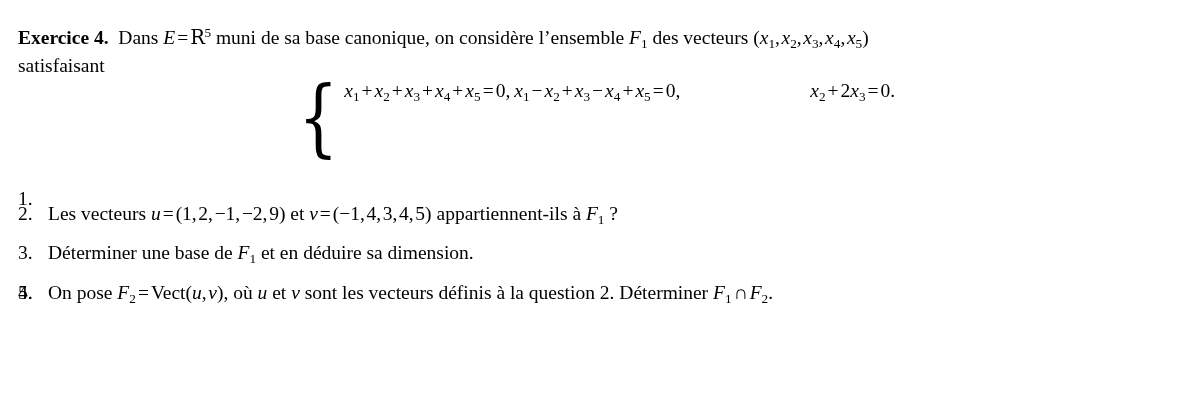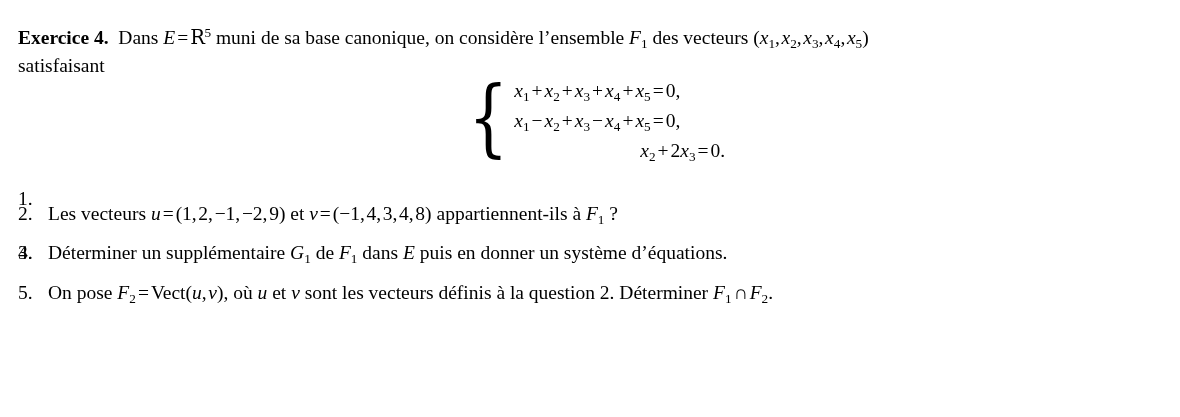--- a/index.html
+++ b/index.html
@@ -80,21 +80,21 @@
     font-size: 84px;
     line-height: 74px;
     font-weight: 300;
     margin-right: 2px;
     transform: scaleX(0.75);
     transform-origin: right center;
     color: #000;
   }
   .eqs {
     display: flex;
-    flex-direction: column;
+    flex-direction: row;
     justify-content: center;
   }
   .eqline {
     height: 30px;
     display: flex;
     align-items: baseline;
     white-space: nowrap;
   }
   .eq-r1 { padding-left: 4px; }
   .eq-r2 { padding-left: 4px; }
@@ -178,28 +178,28 @@
       </div>
     </div>
   </div>
 
   <ol class="questions">
     <li>
       <span class="num">1.</span>
     </li>
     <li>
       <span class="num">2.</span>
-      <span>Les vecteurs <span class="mi">u</span><span class="op">=</span><span class="mr">(1, 2, −1, −2, 9)</span> et <span class="mi">v</span><span class="op">=</span><span class="mr">(−1, 4, 3, 4, 8)</span> appartiennent-ils à <span class="mi">F<sub>1</sub></span> <span class="nbsp">?</span></span>
+      <span>Les vecteurs <span class="mi">u</span><span class="op">=</span><span class="mr">(1, 2, −1, −2, 9)</span> et <span class="mi">v</span><span class="op">=</span><span class="mr">(−1, 4, 3, 4, 5)</span> appartiennent-ils à <span class="mi">F<sub>1</sub></span> <span class="nbsp">?</span></span>
     </li>
     <li>
       <span class="num">3.</span>
+      <span>Déterminer une base de <span class="mi">F<sub>1</sub></span> et en déduire sa dimension.</span>
     </li>
     <li>
       <span class="num">4.</span>
-      <span>Déterminer un supplémentaire <span class="mi">G<sub>1</sub></span> de <span class="mi">F<sub>1</sub></span> dans <span class="mi">E</span> puis en donner un système d’équations.</span>
     </li>
     <li>
       <span class="num">5.</span>
       <span>On pose <span class="mi">F<sub>2</sub></span><span class="op">=</span><span class="mr">Vect(</span><span class="mi">u</span><span class="mr">, </span><span class="mi">v</span><span class="mr">)</span>, où <span class="mi">u</span> et <span class="mi">v</span> sont les vecteurs définis à la question 2. Déterminer <span class="mi">F<sub>1</sub></span><span class="op">∩</span><span class="mi">F<sub>2</sub></span><span class="mr">.</span></span>
     </li>
   </ol>
 
 </div>
 
 </body></html>

